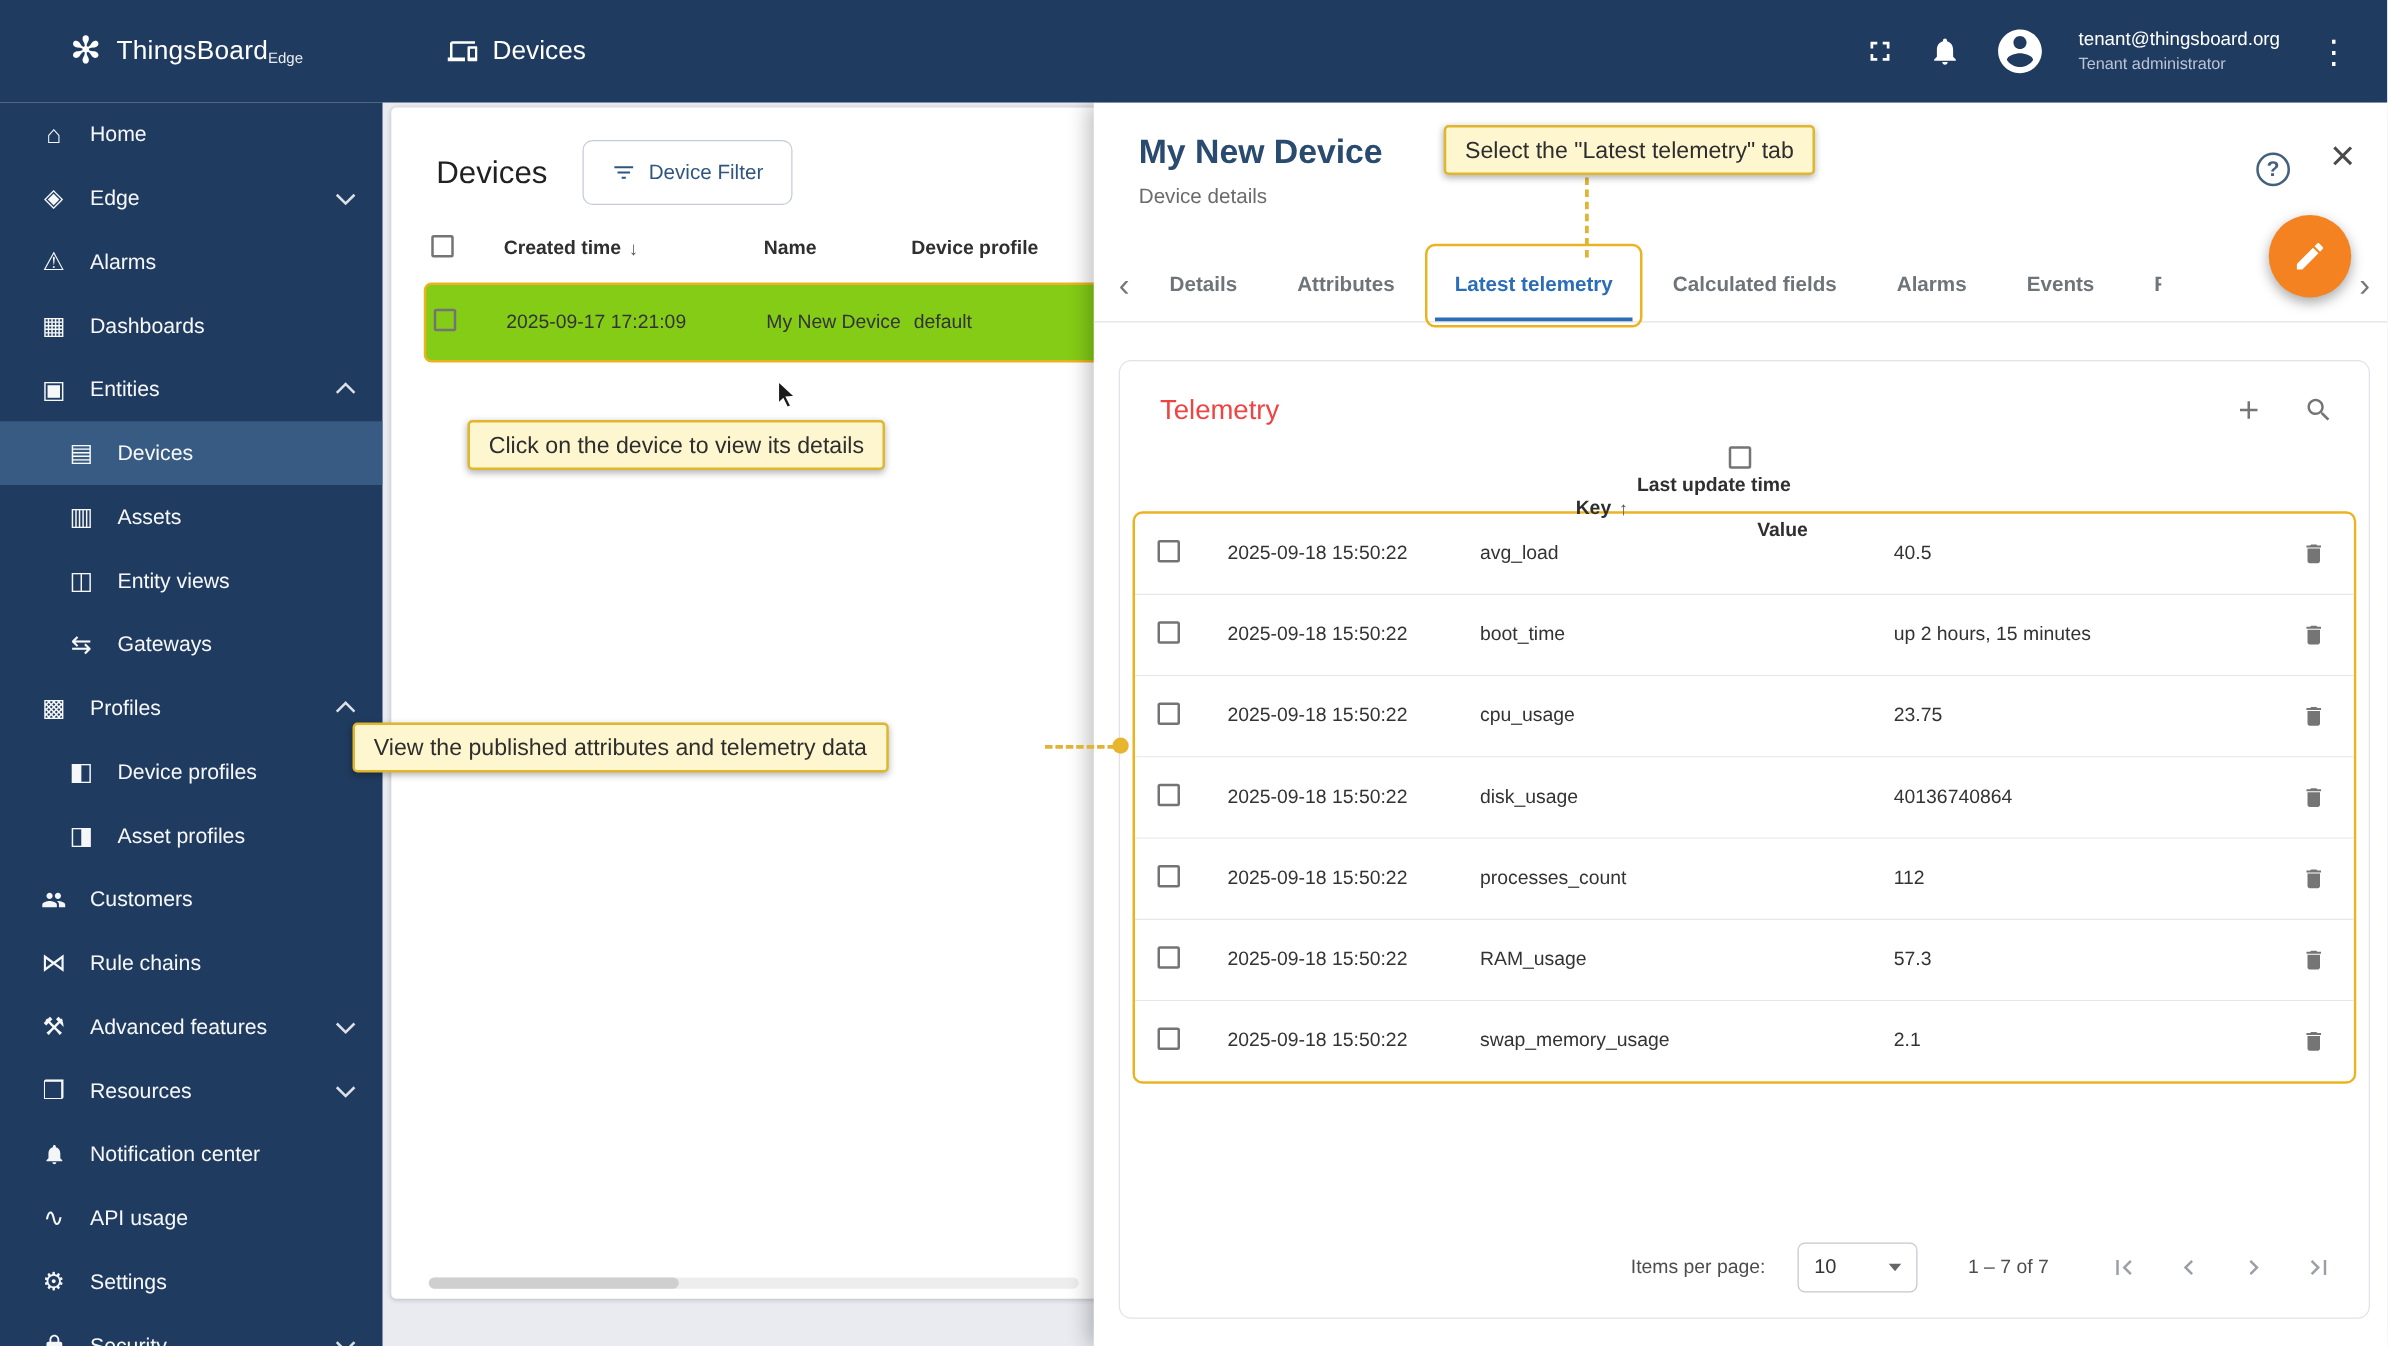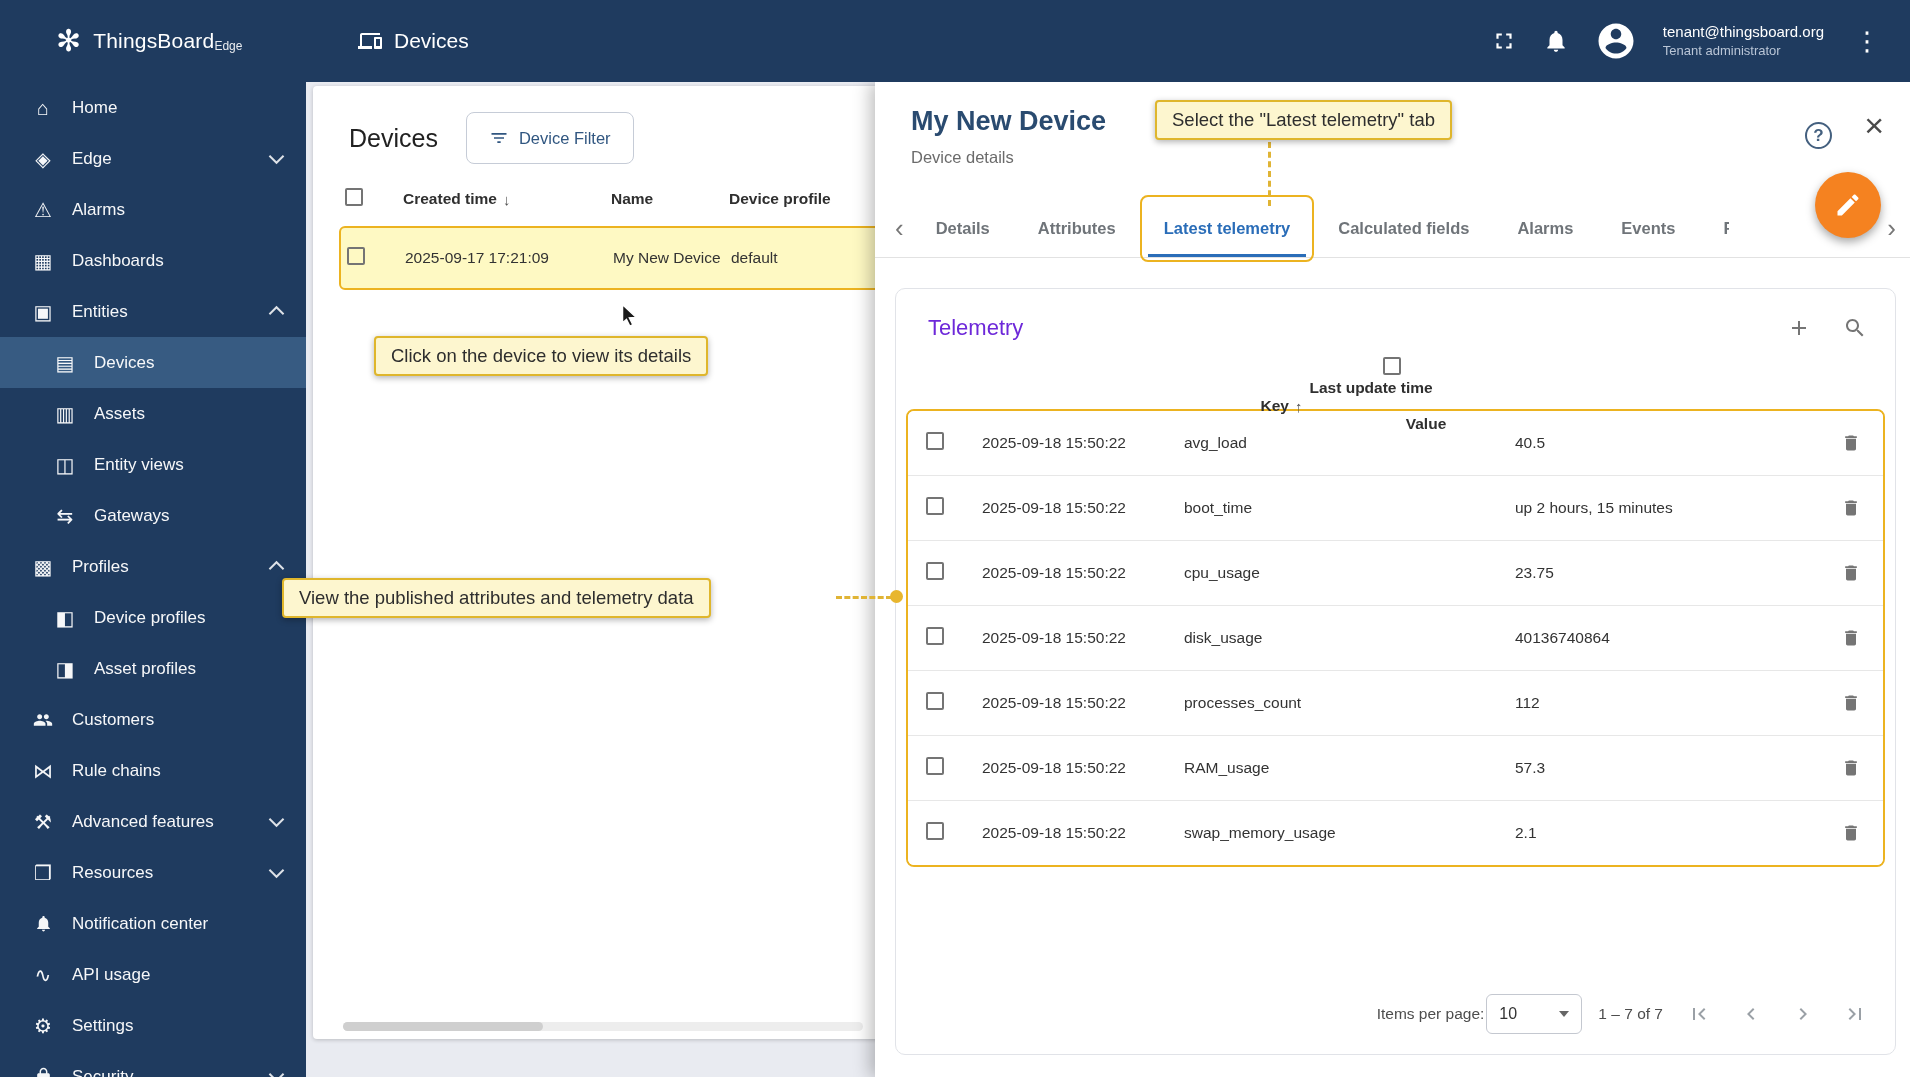--- a/index.html
+++ b/index.html
@@ -38,21 +38,21 @@
   .devices-card{position:absolute;left:313px;top:86px;width:1580px;bottom:38px;background:#fff;border-radius:4px;box-shadow:0 1px 4px rgba(0,0,0,.2);}
   .dc-header{display:flex;align-items:center;gap:28px;padding:26px 0 8px 36px;}
   .dc-title{font-size:25px;font-weight:500;color:#212121;}
   .filter-btn{display:flex;align-items:center;gap:10px;height:52px;padding:0 22px;border:1px solid #c6ccd7;border-radius:8px;background:#fff;color:#305680;font-size:16.5px;font-weight:500;cursor:pointer;font-family:inherit;}
   .d-head{display:flex;align-items:center;height:54px;padding-left:32px;font-size:15.5px;font-weight:700;color:#2f2f2f;}
   .dc1{width:58px;flex:none;}
   .dc2{width:208px;flex:none;display:flex;align-items:center;gap:6px;}
   .dc3{width:118px;flex:none;}
   .dc4{width:160px;flex:none;}
   .sort-arrow{font-size:15px;color:#555;}
-  .row-highlight{margin-left:26px;width:560px;border:2px solid #ecb320;border-radius:6px;background:#fef9c3;box-sizing:border-box;}
+  .row-highlight{margin-left:26px;width:560px;border:2px solid #ecb320;border-radius:6px;background:#84cc16;box-sizing:border-box;}
   .d-row{display:flex;align-items:center;height:60px;padding-left:6px;font-size:15.5px;color:#333;cursor:pointer;}
   .d-row .dc3{line-height:1.3;}
   .scroll-track{position:absolute;left:30px;bottom:8px;width:520px;height:9px;border-radius:5px;background:#ededed;}
   .scroll-thumb{width:200px;height:9px;border-radius:5px;background:#cfcfcf;}
 
   
   .drawer{position:absolute;left:875px;top:82px;right:0;bottom:0;background:#fff;box-shadow:-5px 0 16px rgba(0,0,0,.25);z-index:20;}
   .drawer-title{position:absolute;left:36px;top:24px;font-size:27px;font-weight:600;color:#2a4b70;}
   .drawer-subtitle{position:absolute;left:36px;top:66px;font-size:16.5px;color:#6b6b6b;}
   .help-btn{position:absolute;top:40px;right:78px;width:27px;height:27px;border:2.5px solid #44607f;border-radius:50%;color:#44607f;font-weight:700;font-size:17px;display:flex;align-items:center;justify-content:center;cursor:pointer;box-sizing:border-box;}
@@ -64,34 +64,34 @@
   .tab-label{padding:10px 24px;font-size:16.5px;font-weight:600;color:#6f7479;white-space:nowrap;cursor:pointer;}
   .tab-wrap.active .tab-label{color:#2a6db8;border:2px solid #ecb320;border-radius:8px;padding:22px 22px;}
   .tab-wrap.active::after{content:"";position:absolute;left:8px;right:8px;bottom:0;height:3px;background:#2a6db8;}
   .tab-more{width:30px;overflow:hidden;flex:none;}
 
   .fab{position:absolute;left:1815px;top:172px;width:66px;height:66px;border-radius:50%;background:#f58220;border:none;box-shadow:0 4px 10px rgba(0,0,0,.35);display:flex;align-items:center;justify-content:center;cursor:pointer;z-index:26;}
 
   
   .telemetry-card{position:absolute;top:206px;left:20px;right:14px;bottom:22px;border:1px solid #e1e3e8;border-radius:10px;background:#fff;}
   .tc-header{display:flex;align-items:center;padding:26px 28px 16px 32px;}
-  .tc-title{font-size:22px;font-weight:500;color:#6d28d9;flex:1;}
+  .tc-title{font-size:22px;font-weight:500;color:#ef4444;flex:1;}
   .tc-icons{display:flex;align-items:center;gap:32px;}
   .t-head{display:flex;align-items:center;height:50px;padding-left:30px;font-size:15.5px;font-weight:700;color:#2f2f2f;flex-direction:column;}
   .c1{width:56px;flex:none;}
   .c2{width:202px;flex:none;}
   .c3{width:300px;flex:none;display:flex;align-items:center;gap:6px;}
   .c4{flex:1;margin-left:31px;}
   .c5{width:64px;flex:none;display:flex;justify-content:center;}
   .rows-highlight{margin:2px 10px 0 10px;border:2px solid #ecb320;border-radius:8px;overflow:hidden;}
   .t-row{display:flex;align-items:center;height:64px;padding-left:18px;border-bottom:1px solid #e7e7e7;font-size:15.5px;color:#333;background:#fff;}
   .t-row:last-child{border-bottom:none;}
   .trash-btn{background:none;border:none;padding:4px;cursor:pointer;display:flex;}
 
-  .pager{position:absolute;right:28px;bottom:14px;height:52px;display:flex;align-items:center;gap:2px;font-size:15.5px;color:#4d4d4d;}
+  .pager{position:absolute;right:28px;bottom:14px;height:52px;display:flex;align-items:center;gap:26px;font-size:15.5px;color:#4d4d4d;}
   .pp-select{display:flex;align-items:center;justify-content:space-between;width:96px;height:40px;border:1px solid #c4c8d0;border-radius:6px;padding:0 12px;font-size:16px;color:#333;cursor:pointer;box-sizing:border-box;}
   .caret{width:0;height:0;border-left:5px solid transparent;border-right:5px solid transparent;border-top:6px solid #666;}
   .pager-range{margin:0 22px 0 14px;}
   .pager-nav{display:flex;align-items:center;gap:28px;}
   .pager-nav button{background:none;border:none;padding:0;display:flex;cursor:default;}
 
   
   .cbx{width:18px;height:18px;border:2px solid #747474;border-radius:2px;background:transparent;display:inline-block;cursor:pointer;box-sizing:border-box;}
 
   

